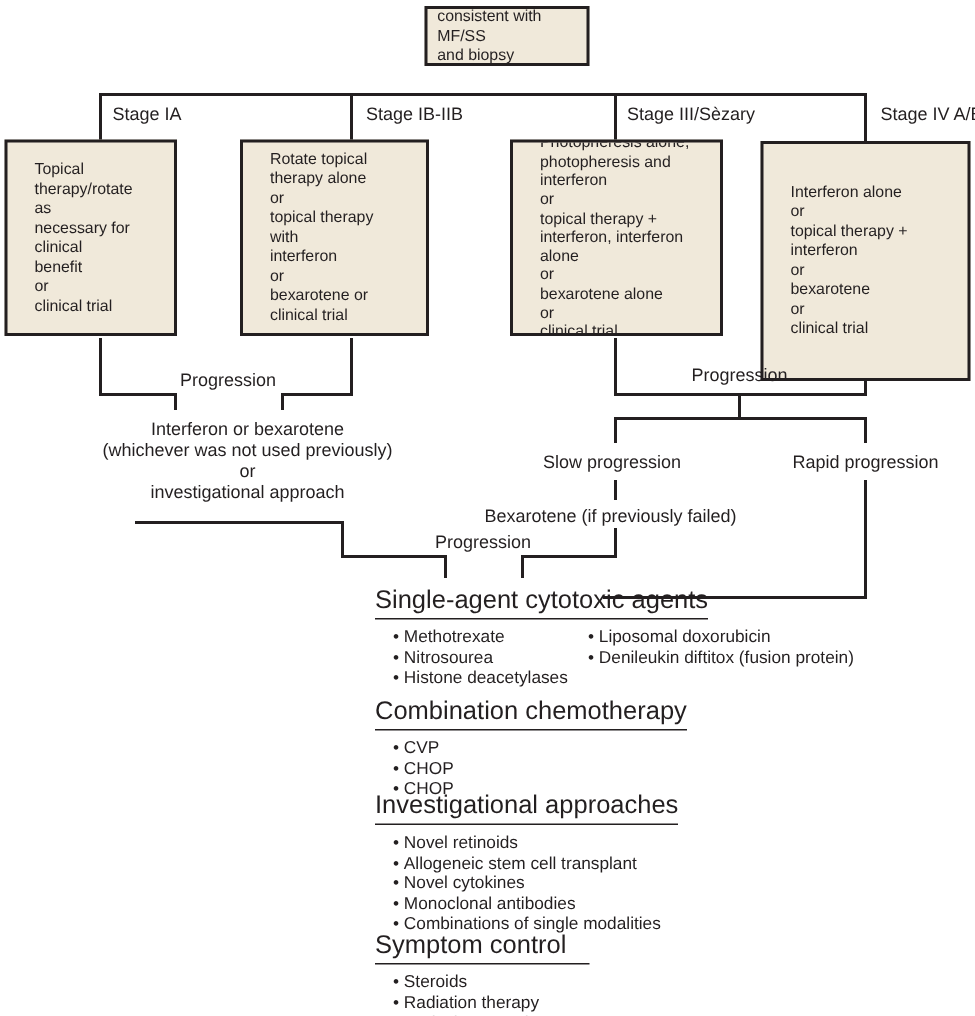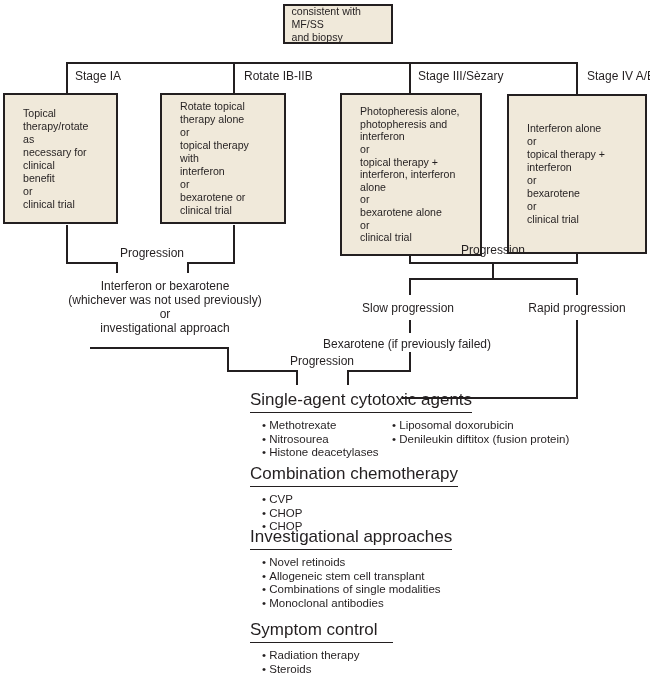--- a/index.html
+++ b/index.html
@@ -49,36 +49,36 @@
     <path d="M 410 225 L 410 263 L 577 263 L 577 225 M 493 263 L 493 279 M 410 295 L 410 279 L 577 279 L 577 295"></path>
     <path d="M 410 320 L 410 333 M 410 352 L 410 371 L 348 371 L 348 385"></path>
     <path d="M 577 320 L 577 398 L 402 398"></path>
   </svg>
 
   <div class="fbox" style="left:283px;top:4px;width:110px;height:40px;">History/examination
 consistent with MF/SS
 and biopsy confirmation</div>
 
   <div class="stage-lbl" style="left:75px;top:69px;">Stage IA</div>
-  <div class="stage-lbl" style="left:244px;top:69px;">Rotate IB-IIB</div>
+  <div class="stage-lbl" style="left:244px;top:69px;">Stage IB-IIB</div>
   <div class="stage-lbl" style="left:418px;top:69px;">Stage III/Sèzary</div>
   <div class="stage-lbl" style="left:587px;top:69px;">Stage IV A/B</div>
 
   <div class="fbox" style="left:3px;top:93px;width:115px;height:131px;">Topical therapy/rotate as
 necessary for clinical
 benefit
 or
 clinical trial</div>
   <div class="fbox" style="left:160px;top:93px;width:126px;height:131px;">Rotate topical therapy alone
 or
 topical therapy with
 interferon
 or
 bexarotene or clinical trial</div>
-  <div class="fbox tight" style="left:340px;top:93px;width:142px;height:163px;">Photopheresis alone,
+  <div class="fbox tight" style="left:340px;top:93px;width:142px;height:131px;">Photopheresis alone,
 photopheresis and
 interferon
 or
 topical therapy +
 interferon, interferon alone
 or
 bexarotene alone
 or
 clinical trial</div>
   <div class="fbox" style="left:507px;top:94px;width:140px;height:160px;">Interferon alone
@@ -131,30 +131,31 @@
         </ul>
     </div>
   </div>
 
   <div class="section" style="top:527px;">
     <div class="sec-h">Investigational approaches</div>
     <div class="sec-cols">
       <ul class="col">
           <li>Novel retinoids</li>
           <li>Allogeneic stem cell transplant</li>
+          <li>Novel cytokines</li>
+          <li>Monoclonal antibodies</li>
           <li>Combinations of single modalities</li>
-          <li>Monoclonal antibodies</li>
         </ul>
     </div>
   </div>
 
   <div class="section" style="top:620px;">
     <div class="sec-h">Symptom control</div>
     <div class="sec-cols">
       <ul class="col">
+          <li>Steroids</li>
           <li>Radiation therapy</li>
-          <li>Steroids</li>
           <li>Topical approaches as necessary</li>
         </ul>
     </div>
   </div>
 
 </div>
 
 </body></html>

